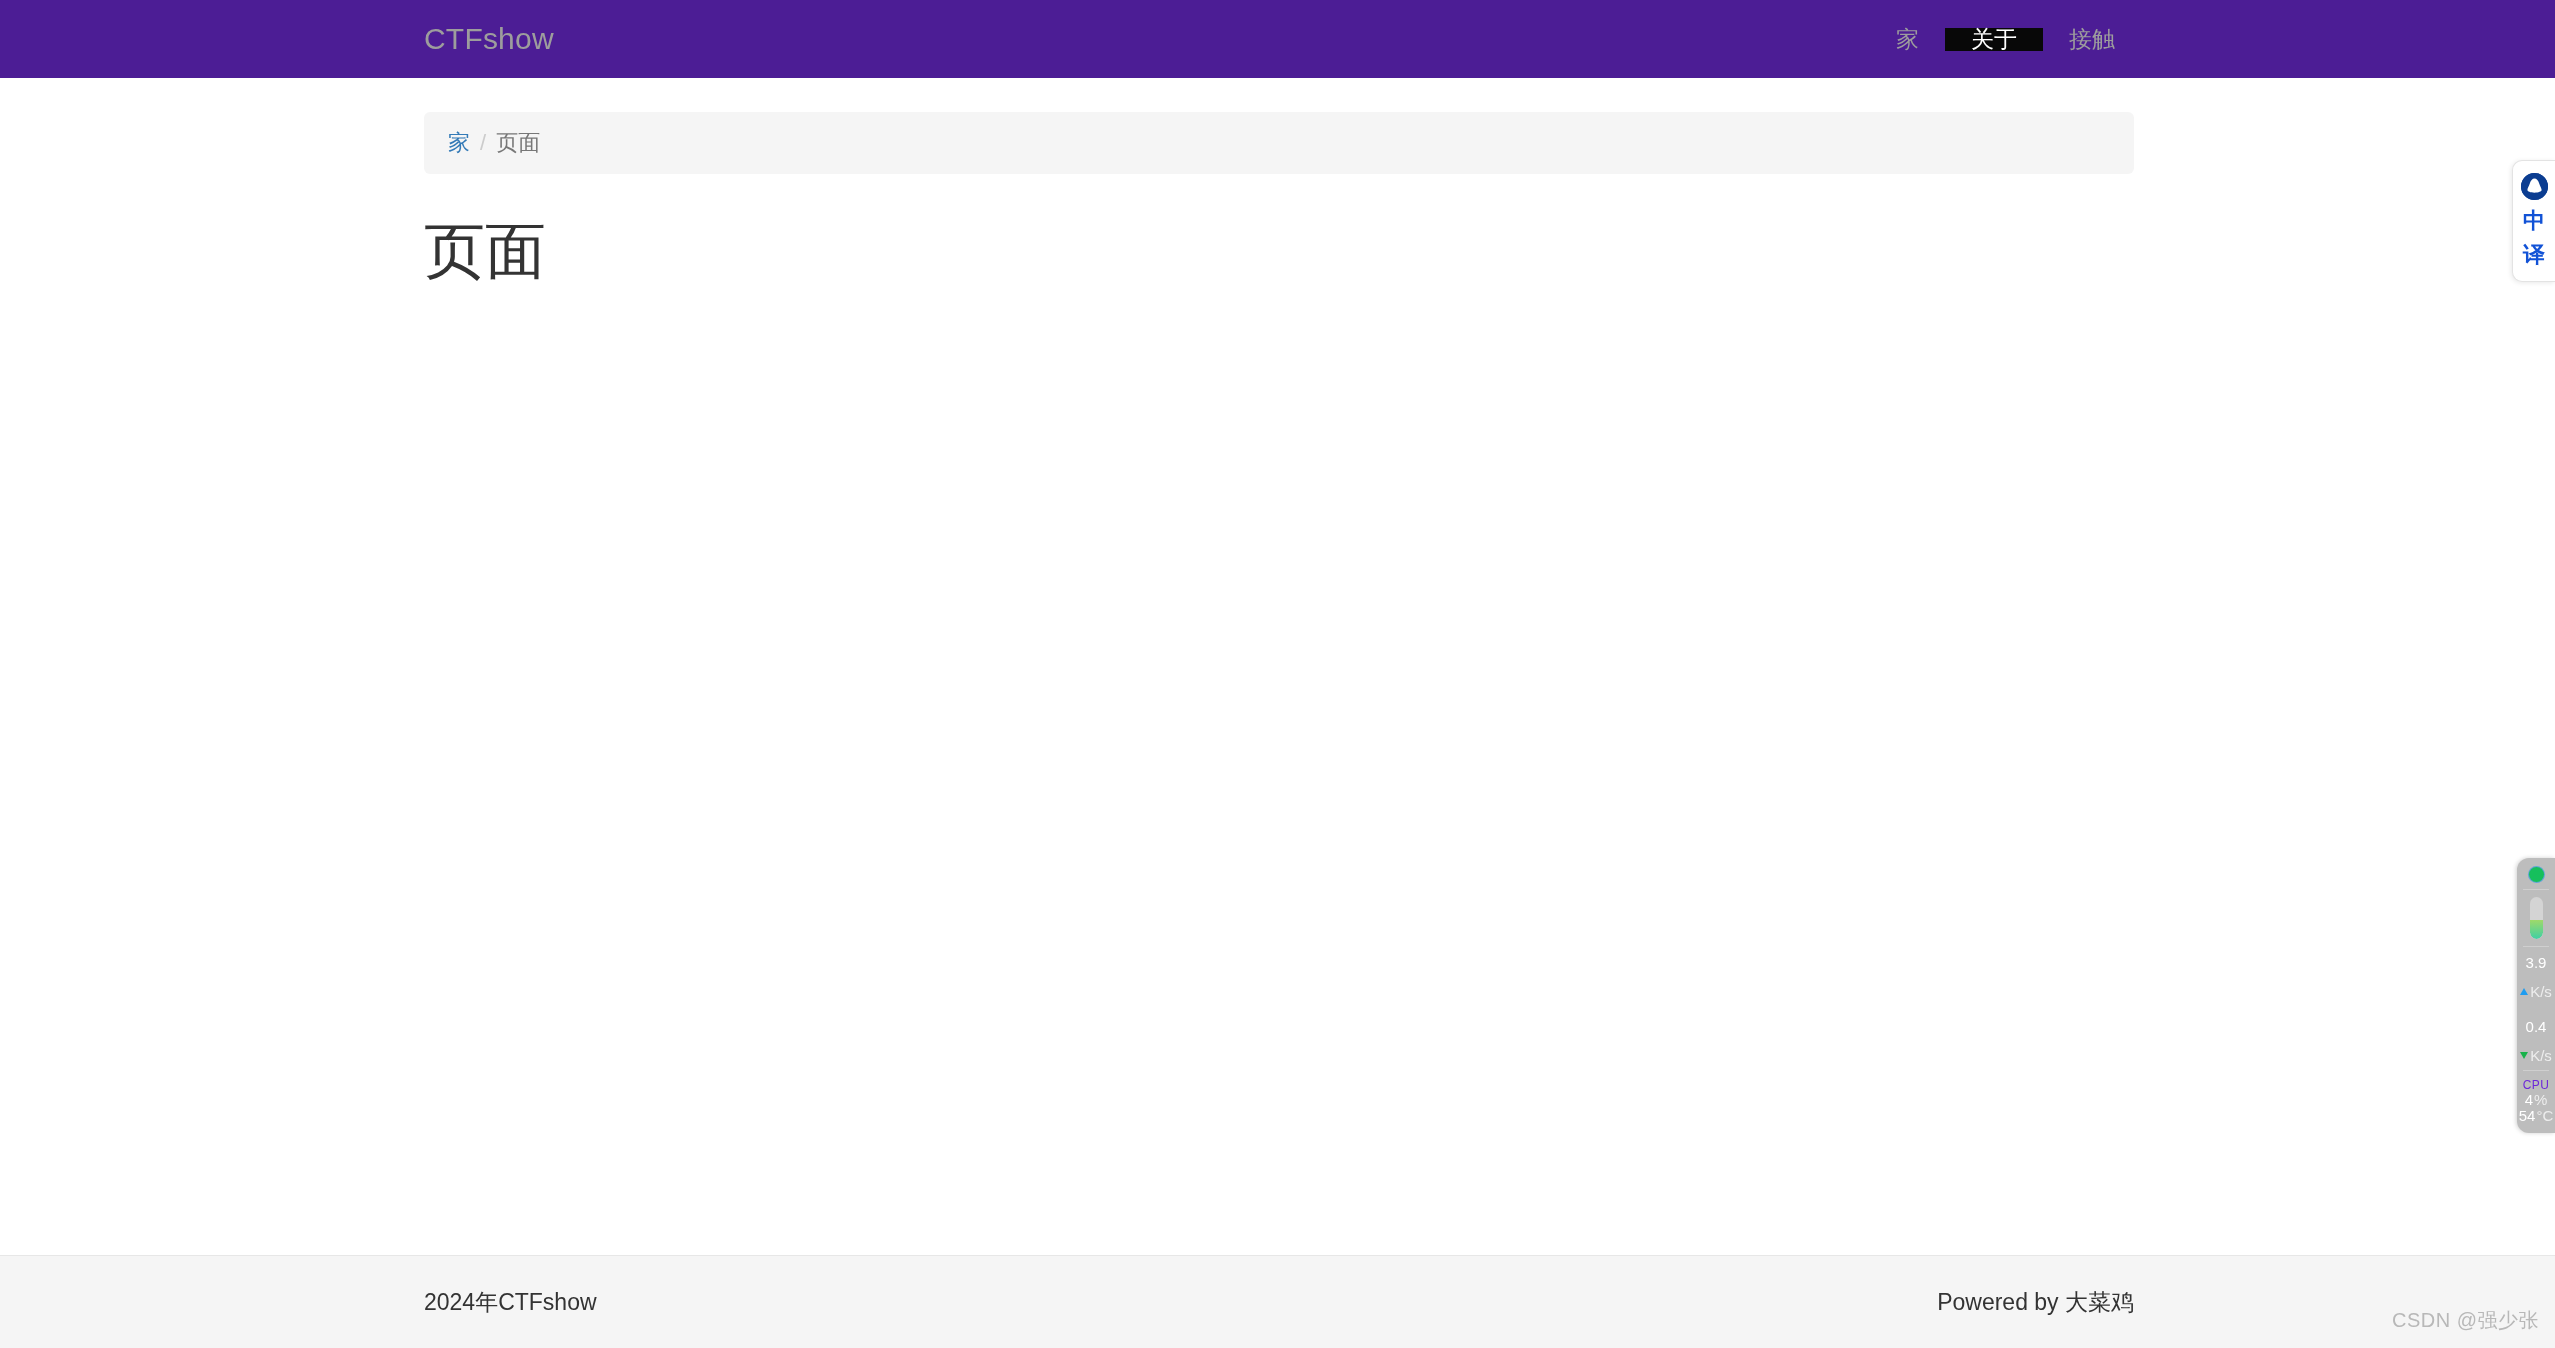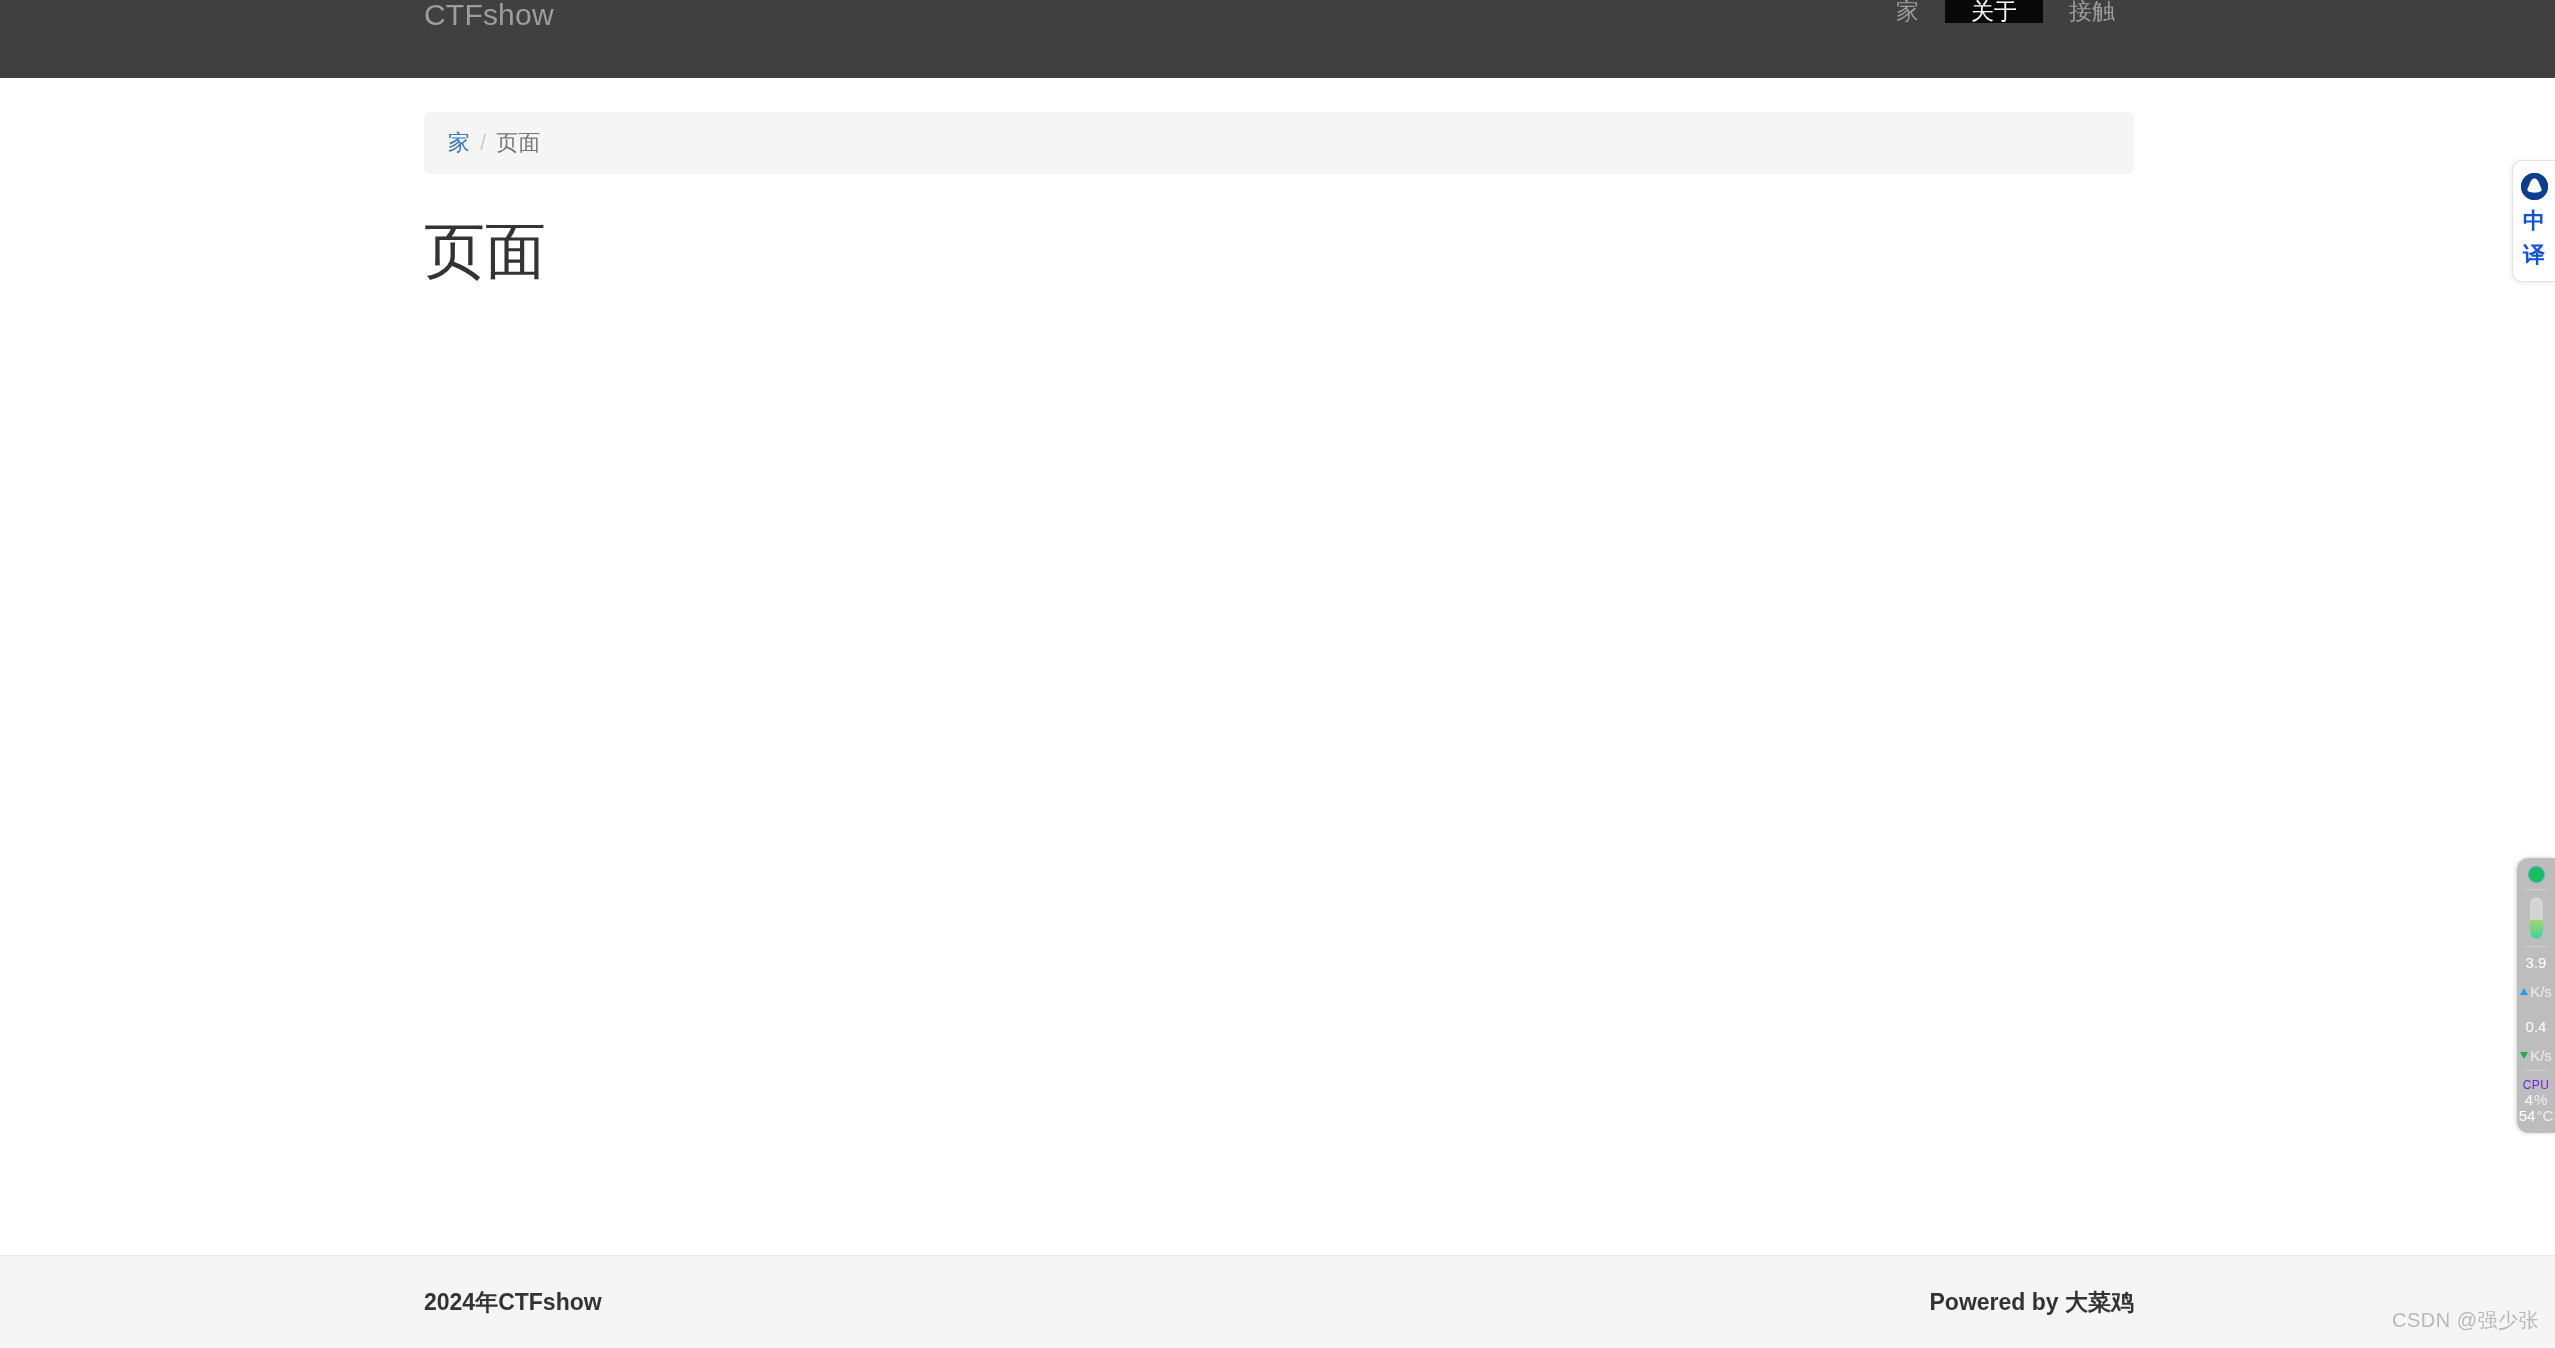--- a/index.html
+++ b/index.html
@@ -14,23 +14,23 @@
     overflow: hidden;
     position: relative;
   }
 
   
   .navbar {
     position: absolute;
     top: 0; left: 0;
     width: 2555px;
     height: 78px;
-    background: #404040;
-    display: flex;
-    align-items: flex-start;
+    background: #4c1d95;
+    display: flex;
+    align-items: center;
     box-sizing: border-box;
   }
   .navbar-brand {
     display: flex;
     align-items: center;
     padding: 0 0 0 424px;
     color: #9d9d9d;
     font-size: 30px;
     letter-spacing: 0.2px;
     line-height: 1;
@@ -112,21 +112,20 @@
   }
   .footer-inner {
     position: absolute;
     left: 424px;
     top: 0;
     width: 1710px;
     height: 92px;
     display: flex;
     align-items: center;
     justify-content: space-between;
-    font-weight: bold;
   }
   .footer-text {
     font-size: 23px;
     color: #333333;
     line-height: 1;
     white-space: nowrap;
   }
 
   
   .watermark {

